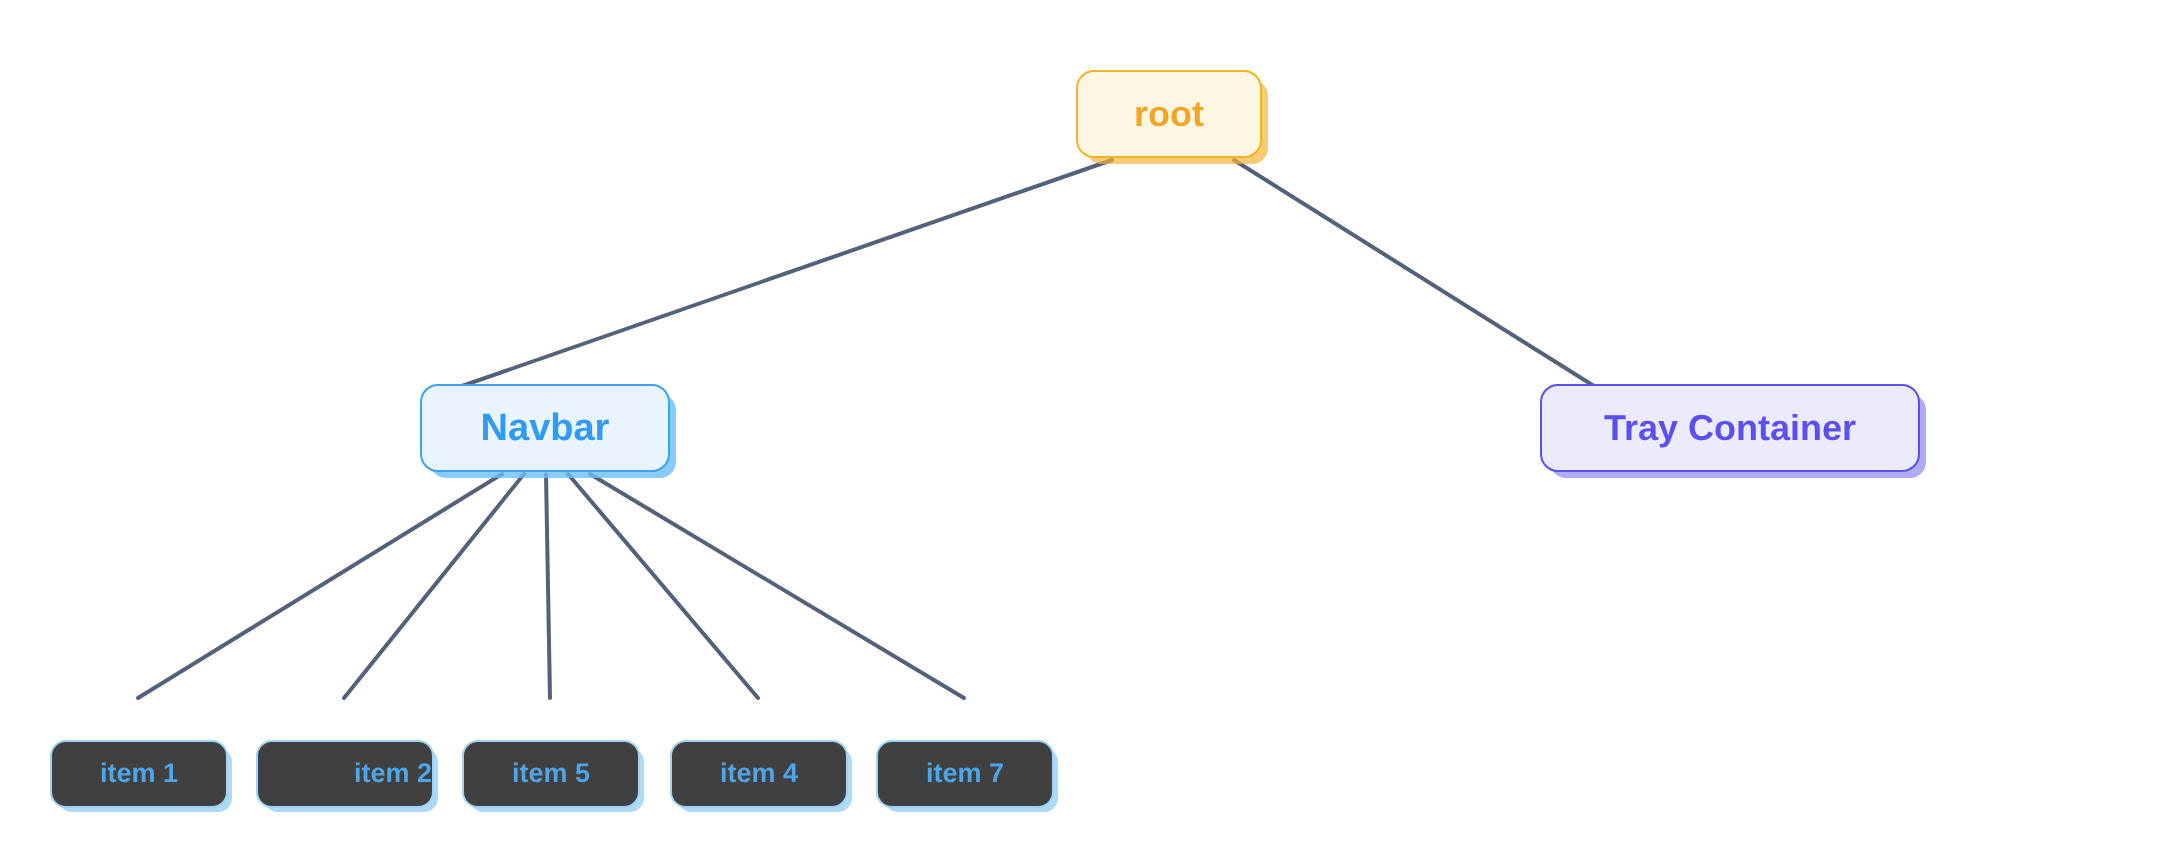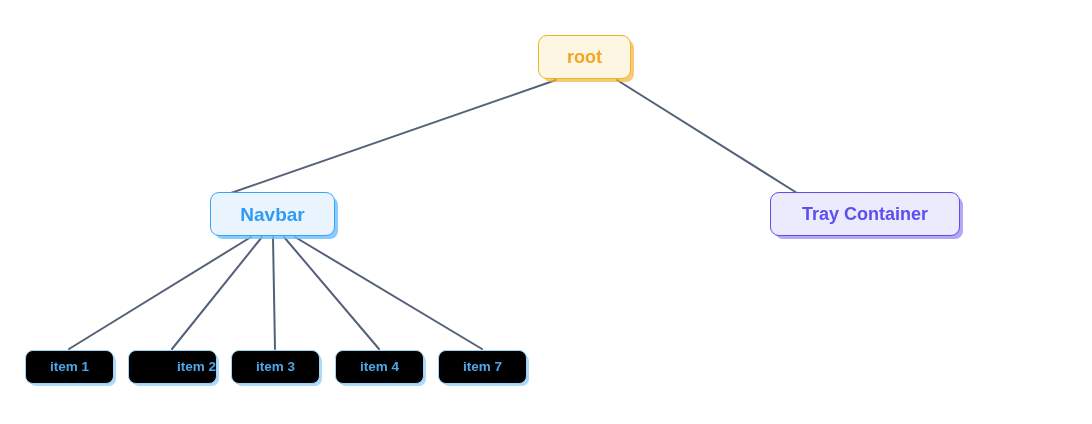--- a/index.html
+++ b/index.html
@@ -90,24 +90,24 @@
     box-shadow: 4px 4px 0 -1px rgba(150, 142, 240, 0.75);
   }
   .node--tray .node-label {
     color: #5b4ff0;
     font-size: 18px;
     font-weight: 700;
   }
 
   
   .node--item {
-    top: 350px;
+    top: 370px;
     width: 89px;
     height: 34px;
-    background: #000000;
+    background: #404040;
     border-color: #9ed2f7;
     border-width: 1.4px;
     border-radius: 8px;
     box-shadow: 3px 3px 0 -1px rgba(160, 212, 248, 0.85);
   }
   .node--item .node-label {
     color: #4ea6e8;
     font-size: 13.5px;
     font-weight: 600;
   }
@@ -160,21 +160,21 @@
 
   <div class="node node--item item-0">
     <span class="node-label">item 1</span>
   </div>
 
   <div class="node node--item item-1">
     <span class="node-label">item 2</span>
   </div>
 
   <div class="node node--item item-2">
-    <span class="node-label">item 3</span>
+    <span class="node-label">item 5</span>
   </div>
 
   <div class="node node--item item-3">
     <span class="node-label">item 4</span>
   </div>
 
   <div class="node node--item item-4">
     <span class="node-label">item 7</span>
   </div>
 

